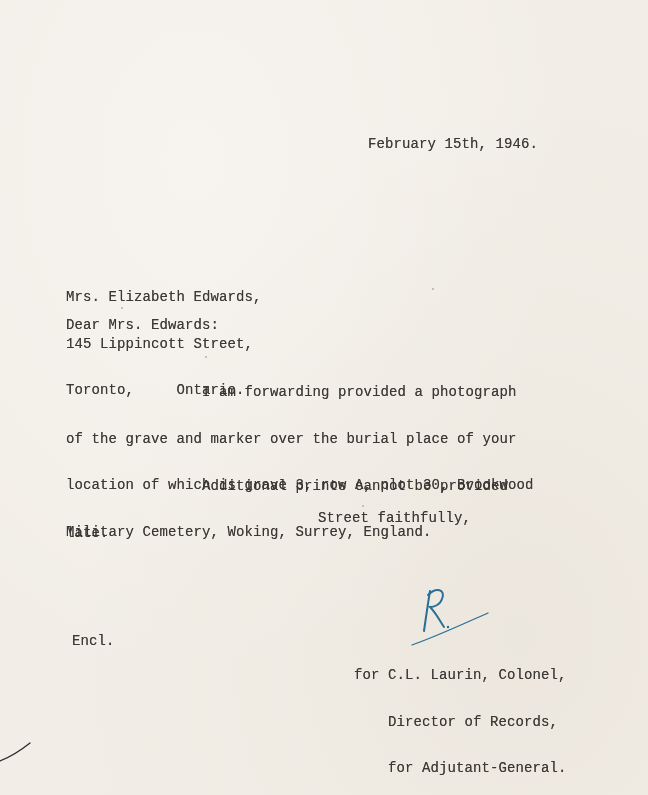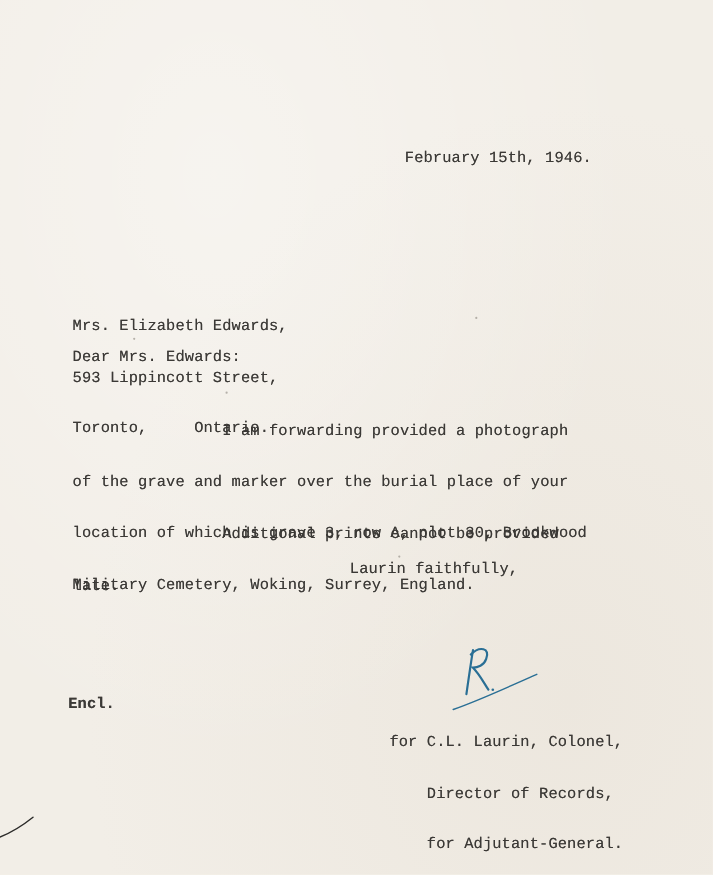--- a/index.html
+++ b/index.html
@@ -32,21 +32,21 @@
       white-space: pre;
       letter-spacing: 0.1px;
       text-shadow: 0 0 0.4px rgba(40,38,35,0.6);
     }
     .date { left: 368px; top: 137px; }
     .addr { left: 66px; top: 259px; }
     .salut { left: 66px; top: 318px; text-align: center; }
     .p1 { left: 66px; top: 354px; }
     .p2 { left: 66px; top: 448px; }
     .closing { left: 318px; top: 511px; }
-    .encl { left: 62px; top: 634px; font-weight: bold; }
+    .encl { left: 72px; top: 634px; }
     .sig-block { left: 354px; top: 637px; }
     .line { display: block; }
     .sig-mark {
       position: absolute;
       left: 410px;
       top: 583px;
       width: 90px;
       height: 65px;
     }
     .stray-mark {
@@ -66,39 +66,39 @@
   </style>
 </head>
 <body>
 
 <div class="page">
 
   <div class="tw date">February 15th, 1946.</div>
 
   <div class="tw addr">
     <span class="line">Mrs. Elizabeth Edwards,</span>
-    <span class="line">593 Lippincott Street,</span>
+    <span class="line">145 Lippincott Street,</span>
     <span class="line">Toronto,     Ontario.</span>
   </div>
 
   <div class="tw salut">Dear Mrs. Edwards:</div>
 
   <div class="tw p1">
     <span class="line">                I am forwarding provided a photograph</span>
     <span class="line">of the grave and marker over the burial place of your</span>
     <span class="line">location of which is grave 3, row A, plot 30, Brookwood</span>
     <span class="line">Military Cemetery, Woking, Surrey, England.</span>
   </div>
 
   <div class="tw p2">
     <span class="line">                Additional prints cannot be provided</span>
     <span class="line">late.</span>
   </div>
 
-  <div class="tw closing">Laurin faithfully,</div>
+  <div class="tw closing">Street faithfully,</div>
 
   <svg class="sig-mark" viewBox="0 0 90 65">
     <path d="M14 48 C 16 34, 18 20, 20 8" stroke="#2a6f95" stroke-width="2" fill="none" stroke-linecap="round"></path>
     <path d="M18 12 C 26 4, 36 6, 32 16 C 30 22, 24 24, 20 24 C 26 30, 30 38, 34 44" stroke="#2a6f95" stroke-width="2" fill="none" stroke-linecap="round"></path>
     <circle cx="38" cy="44" r="1.2" fill="#2a6f95"></circle>
     <path d="M2 62 C 30 52, 55 40, 78 30" stroke="#2a6f95" stroke-width="1.3" fill="none" stroke-linecap="round"></path>
   </svg>
 
   <div class="tw encl">Encl.</div>
 

